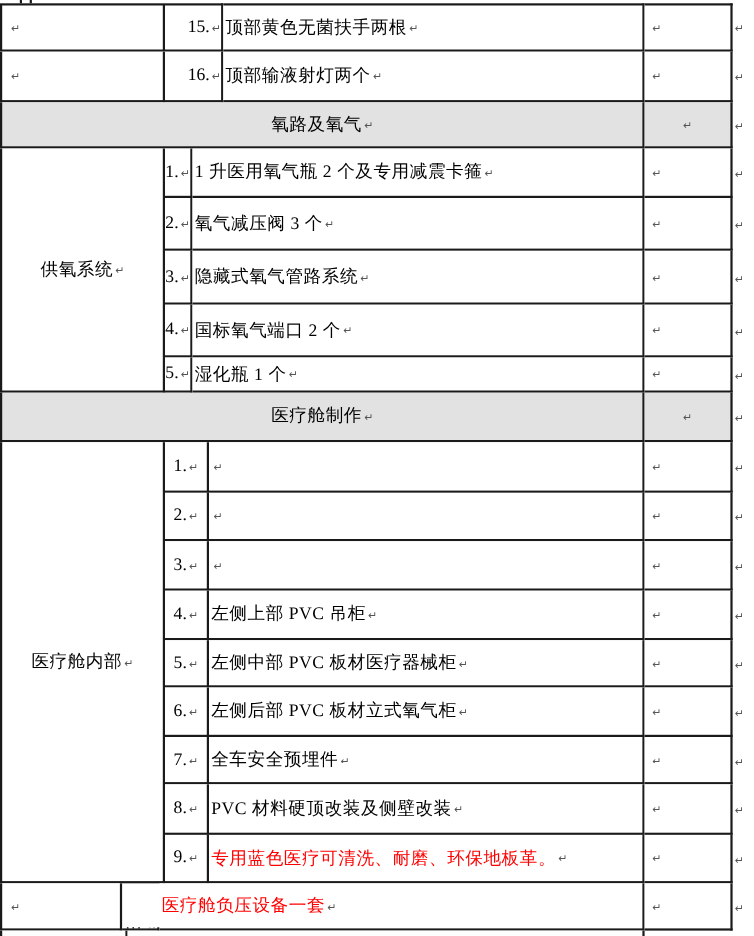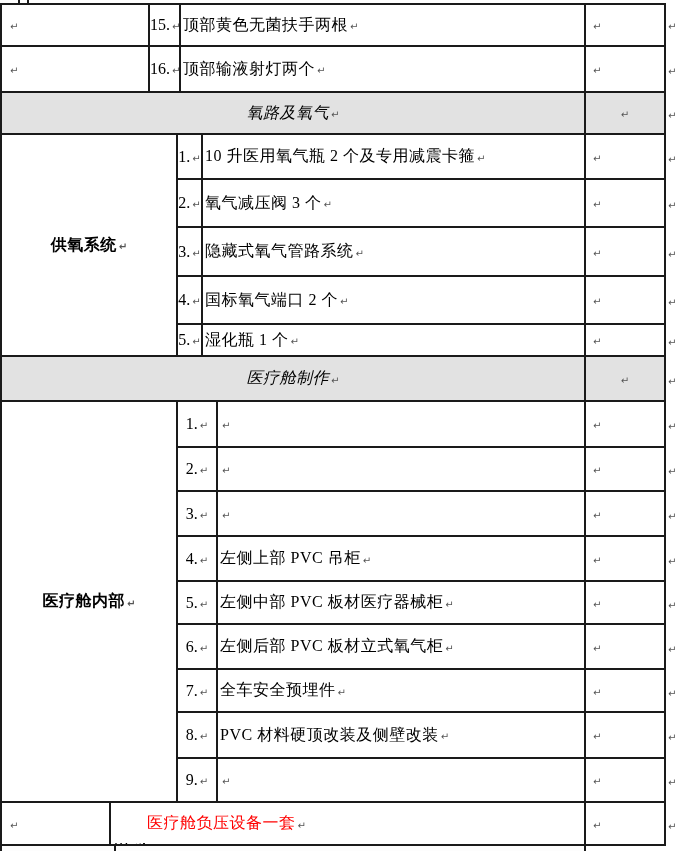--- a/index.html
+++ b/index.html
@@ -35,48 +35,46 @@
     border-bottom: 2px solid #1a1a1a;
     display: flex;
     align-items: center;
     background: #ffffff;
     overflow: hidden;
   }
   .bl { border-left: 2px solid #1a1a1a; }
 
   
   .cat-a   { width: 150px; padding-left: 8px; }
-  .num-a   { width: 31px;  justify-content: flex-start; }
+  .num-a   { width: 53px;  justify-content: flex-end; }
   .desc    { flex: 1; padding-left: 2px; }
   .check   { width: 80px; padding-left: 7px; }
   .gutter  { width: 19px; display: flex; align-items: center; padding-left: 2px; }
 
   
   .section { display: flex; width: 685px; }
   .catm {
-    width: 178px;
+    width: 150px;
     justify-content: center;
     text-align: center;
-    font-weight: bold;
   }
   .rows { flex: 1; display: flex; flex-direction: column; }
   .srow { display: flex; }
   .num-o { width: 25px; justify-content: center; }
   .num-c { width: 40px; justify-content: center; }
 
   
   .cat-z { width: 111px; padding-left: 8px; }
   .num-z { width: 34px; justify-content: center; margin-top: 40px; }
 
   
   .hdr {
     flex: 1;
     justify-content: center;
     background: #e2e2e2;
-    font-style: italic;
   }
   .hdr-check {
     width: 80px;
     justify-content: center;
     padding-left: 0;
     background: #e2e2e2;
   }
 
   .cn {
     font-size: 16px;
@@ -167,21 +165,21 @@
           <span class="cn">供氧系统</span>
           <span class="pm">↵</span>
         </div>
       <div class="rows">
         <div class="srow" style="height:45px">
           <div class="cell num-o">
               <span class="num-txt">1.</span>
               <span class="pm">↵</span>
             </div>
           <div class="cell desc">
-              <span class="cn">10 升医用氧气瓶 2 个及专用减震卡箍</span>
+              <span class="cn">1 升医用氧气瓶 2 个及专用减震卡箍</span>
               <span class="pm">↵</span>
             </div>
           <div class="cell check">
               <span class="pm solo">↵</span>
             </div>
           <div class="gutter">
               <span class="pm solo">↵</span>
             </div>
         </div>
         <div class="srow" style="height:48px">
@@ -394,20 +392,21 @@
           <div class="gutter">
               <span class="pm solo">↵</span>
             </div>
         </div>
         <div class="srow" style="height:44px">
           <div class="cell num-c">
               <span class="num-txt">9.</span>
               <span class="pm">↵</span>
             </div>
           <div class="cell desc red">
+              <span class="cn">专用蓝色医疗可清洗、耐磨、环保地板革。</span>
               <span class="pm">↵</span>
             </div>
           <div class="cell check">
               <span class="pm solo">↵</span>
             </div>
           <div class="gutter">
               <span class="pm solo">↵</span>
             </div>
         </div>
       </div>

